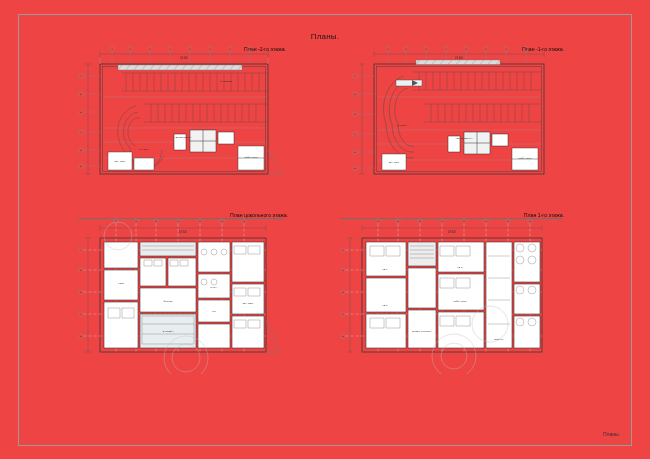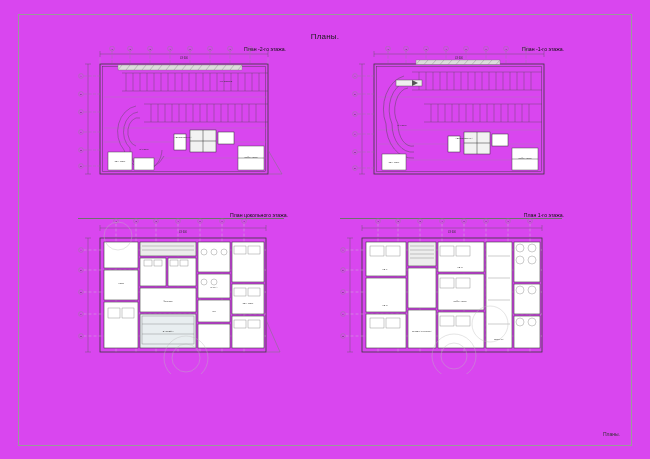--- a/index.html
+++ b/index.html
@@ -1,17 +1,17 @@
 <!DOCTYPE html>
 <html><head>
 <meta charset="utf-8">
 <style>
   html,body{margin:0;padding:0;background:#ffffff;}
   body{width:650px;height:459px;overflow:hidden;font-family:"Liberation Sans",sans-serif;color:#1a1a1a;}
-  #sheet{position:relative;width:650px;height:459px;background:#d946ef;}
+  #sheet{position:relative;width:650px;height:459px;background:#ef4444;}
   #frame{position:absolute;left:18px;top:14px;width:614px;height:432px;border:1px solid #9a9a9a;box-sizing:border-box;}
   .sheet-title{position:absolute;top:32px;left:0;width:650px;text-align:center;font-size:8px;letter-spacing:.2px;}
   .footer-label{position:absolute;right:30px;bottom:22px;font-size:5px;color:#333;}
   .plan{position:absolute;}
   .plan-caption{position:absolute;font-size:5.2px;color:#111;white-space:nowrap;}
   .plan-canvas{position:absolute;left:0;top:0;}
   .hr{position:absolute;background:#6f6f6f;height:1px;}
 
   
   svg{display:block;}

